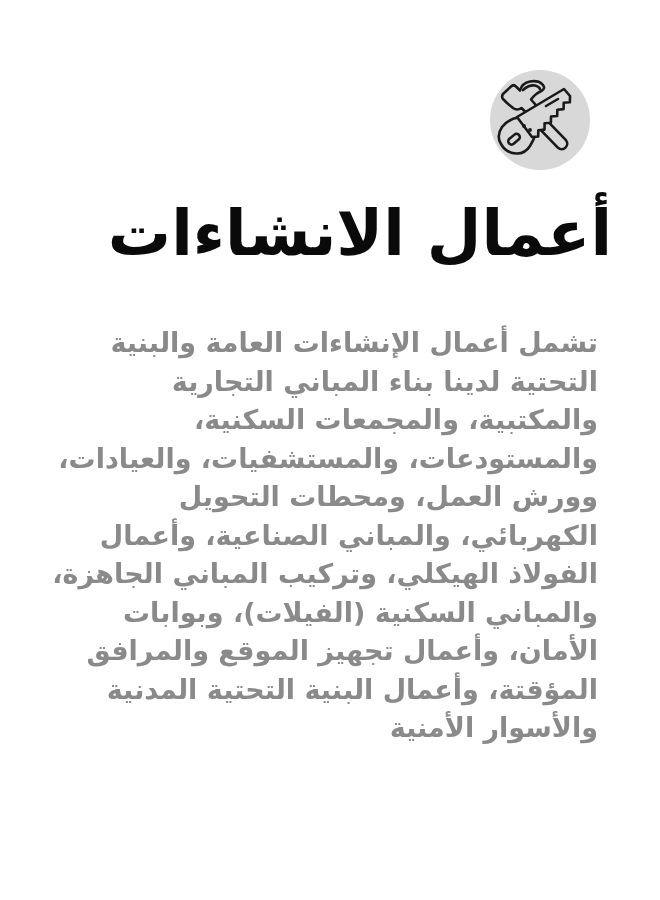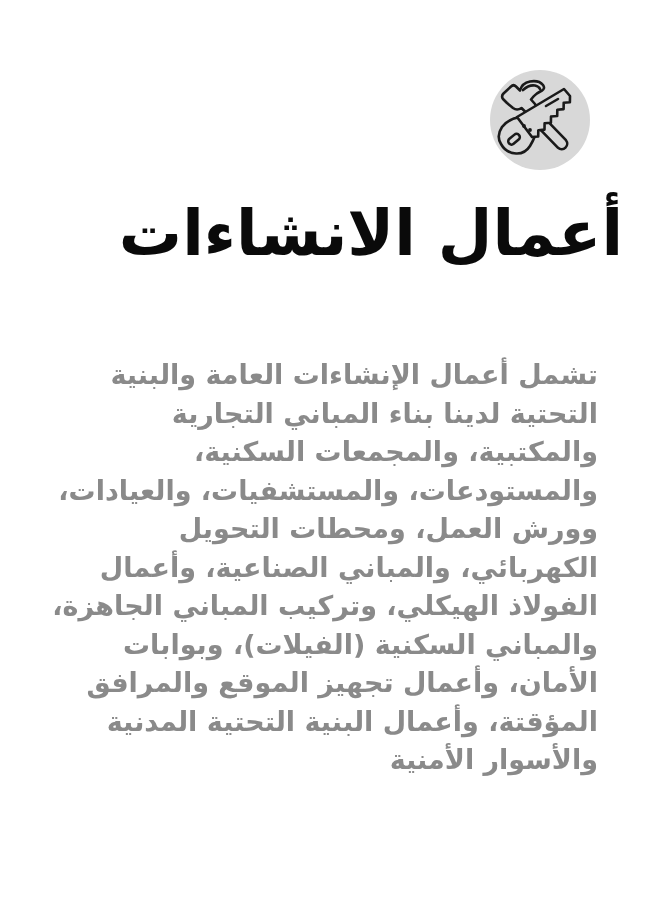--- a/index.html
+++ b/index.html
@@ -21,33 +21,33 @@
     height: 100px;
     margin: 70px 70px 0 0; 
     border-radius: 50%;
   }
   .icon-circle svg {
     display: block;
     width: 100px;
     height: 100px;
   }
   .page-title {
-    margin: 18px 37px 0 40px;
+    margin: 18px 48px 0 40px;
     text-align: right;
     font-size: 63px;
     line-height: 92px;
     font-weight: 800;
     letter-spacing: 0;
   }
   .page-title .title-line {
     display: block;
   }
   .description {
     width: 558px;
-    margin: 76px 62px 0 auto;
+    margin: 44px 62px 0 auto;
     text-align: right;
     font-size: 27px;
     line-height: 38.5px;
     font-weight: 700;
   }
 </style>
 </head>
 <body>
 
 <div class="page" style="background-color: rgb(255, 255, 255);">

